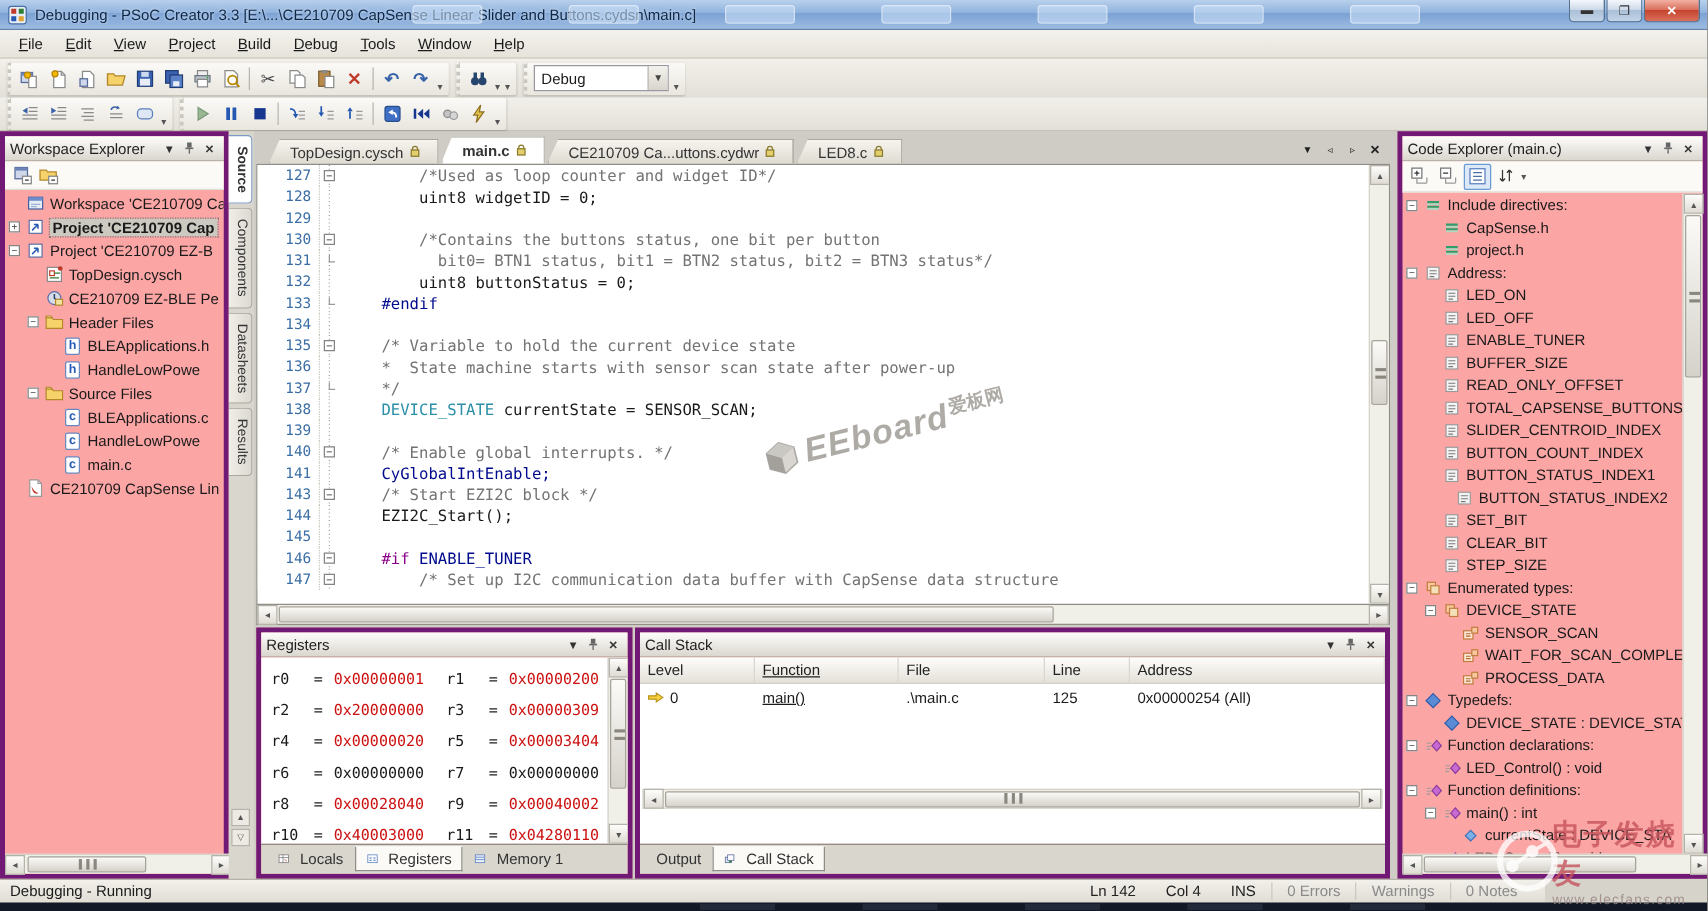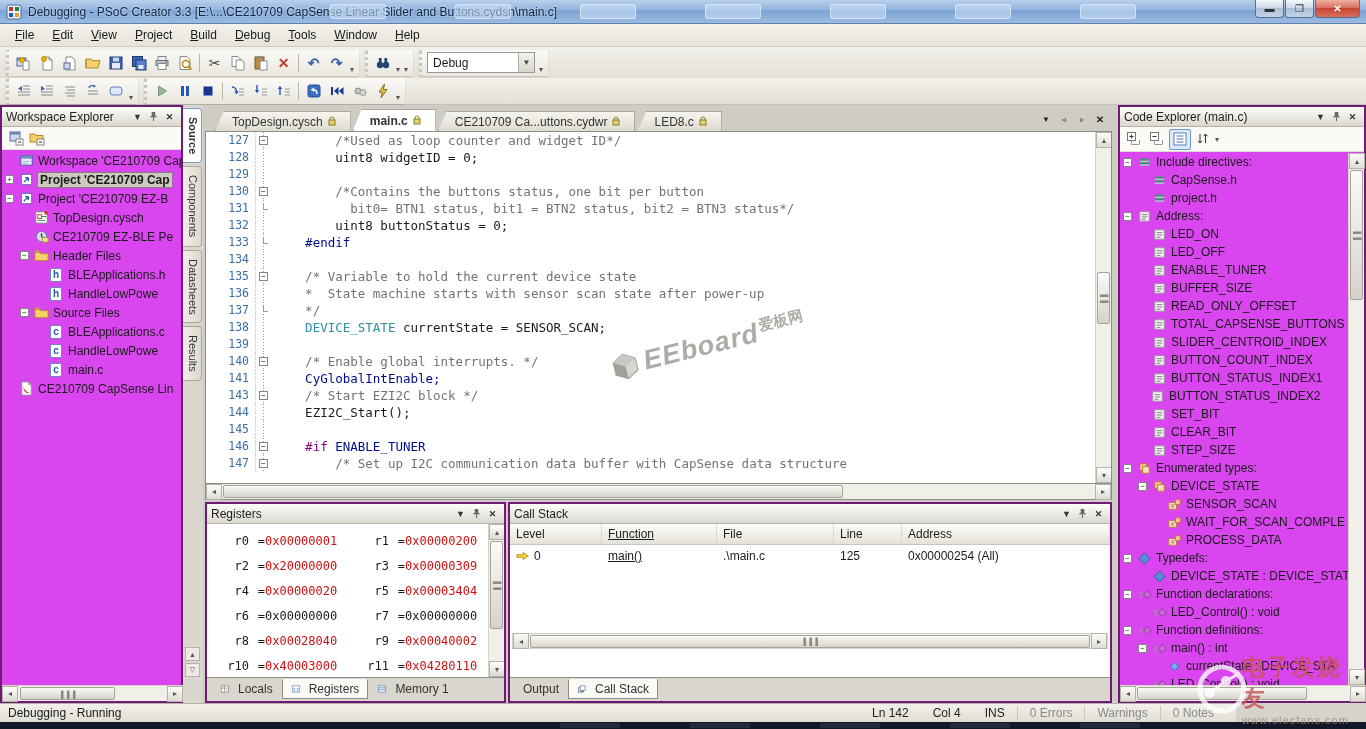--- a/index.html
+++ b/index.html
@@ -34,21 +34,21 @@
   .tb-sep { width:1px; height:18px; background:#b9b6ae; margin:0 3px; }
   .tb-ovf { font-size:8px; color:#555; align-self:flex-end; padding:0 2px 2px 2px; }
   .glyph-ic { font-size:14px; line-height:14px; }
   .combo { display:flex; align-items:center; width:108px; height:21px; background:#fff; border:1px solid #9a97a0; margin:0 2px; }
   .combo .cval { flex:1; padding-left:5px; font-size:12px; }
   .combo .cbtn { width:16px; height:100%; background:linear-gradient(#f4f2ec,#d8d5cd); border-left:1px solid #b5b2aa; font-size:8px; display:flex; align-items:center; justify-content:center; color:#444; }
 
   
   .main { position:absolute; left:0; top:105px; width:1366px; height:598px; background:#cfccc5; }
 
-  .panel { position:absolute; background:#d946ef; border:2px solid #701a75; }
+  .panel { position:absolute; background:#fca5a5; border:4px solid #701a75; }
   .phead { height:20px; background:linear-gradient(#fdfdfb,#dad7cf); border-bottom:1px solid #b5b2aa; display:flex; align-items:center; padding:0 4px; font-size:12px; color:#1e1e1e; }
   .phead .ptitle { flex:1; white-space:nowrap; overflow:hidden; }
   .ph-btn { width:15px; height:14px; display:flex; align-items:center; justify-content:center; font-size:9px; color:#333; margin-left:1px; }
   .ph-btn svg { width:9px; height:11px; }
 
   
   #ws-panel { left:0; top:0; width:183px; height:598px; }
   .ws-toolbar { height:23px; border-bottom:1px solid #e0ddd5; display:flex; align-items:center; padding-left:3px; background:#fbfaf7; }
   .ws-toolbar .tb-btn { width:21px; height:20px; }
   .tree { position:relative; overflow:hidden; }
@@ -92,21 +92,21 @@
   .foldend { position:absolute; left:7px; top:4px; width:5px; height:6px; border-left:1px solid #9a9a9a; border-bottom:1px solid #9a9a9a; background:#fff; }
   .ctext { white-space:pre; z-index:2; padding-left:3px; }
   .code-row.current::before { content:""; position:absolute; left:50px; right:0; top:0; bottom:0; background:#efeee7; border-top:1px solid #b8b5ad; border-bottom:1px solid #b8b5ad; z-index:1; }
   .c-p { color:#1a1a1a; } .c-cmt { color:#737373; } .c-kw { color:#000a8c; } .c-pre { color:#8b008b; } .c-typ { color:#2b8fa8; }
   .ecode-hscroll { position:relative; height:16px; background:#f0efe8; border:1px solid #8f8d86; border-top:none; display:flex; align-items:center; }
 
   
   #registers { left:205px; top:397px; width:301px; height:201px; }
   .reg-body { position:absolute; left:0; top:20px; right:0; bottom:24px; background:#fff; overflow:hidden; }
   .reg-grid { padding:10px 4px 0 8px; font-family:"DejaVu Sans Mono", monospace; font-size:12px; }
-  .reg-line { display:flex; height:25px;text-align:right; }
+  .reg-line { display:flex; height:25px; }
   .reg-cell { flex:0 0 140px; display:flex; }
   .reg-cell .rn { width:34px; color:#1a1a1a; }
   .reg-cell .req { width:16px; color:#1a1a1a; }
   .reg-cell .rv.hot { color:#cc1111; }
   .ptabs { position:absolute; left:0; bottom:0; right:0; height:24px; background:#d9d6ce; display:flex; align-items:flex-start; padding-left:4px; border-top:1px solid #8f8d86; }
   .ptab { display:flex; align-items:center; height:20px; padding:0 8px; font-size:12px; color:#333; border:1px solid transparent; margin-top:1px; }
   .ptab.active { background:#fbfaf7; border:1px solid #8f8d86; border-top-color:#fbfaf7; font-weight:normal; }
   .ptab svg { width:14px; height:14px; margin-right:4px; }
 
   
@@ -1121,21 +1121,21 @@
           <div class="trow" style="padding-left: 18px;">
             <span class="exp-sp"></span>
             <span class="tic">
               <svg viewBox="0 0 16 16">
                 <rect x="3" y="3" width="10" height="10" fill="#f4f4f4" stroke="#9a9a9a"></rect>
                 <path d="M5 6h6M5 8.5h6M5 11h4" stroke="#7a7a7a"></path>
               </svg>
             </span>
             <span class="tlabel">BUTTON_STATUS_INDEX1</span>
           </div>
-          <div class="trow" style="padding-left: 16px;">
+          <div class="trow" style="padding-left: 28px;">
             <span class="exp-sp"></span>
             <span class="tic">
               <svg viewBox="0 0 16 16">
                 <rect x="3" y="3" width="10" height="10" fill="#f4f4f4" stroke="#9a9a9a"></rect>
                 <path d="M5 6h6M5 8.5h6M5 11h4" stroke="#7a7a7a"></path>
               </svg>
             </span>
             <span class="tlabel">BUTTON_STATUS_INDEX2</span>
           </div>
           <div class="trow" style="padding-left: 18px;">

